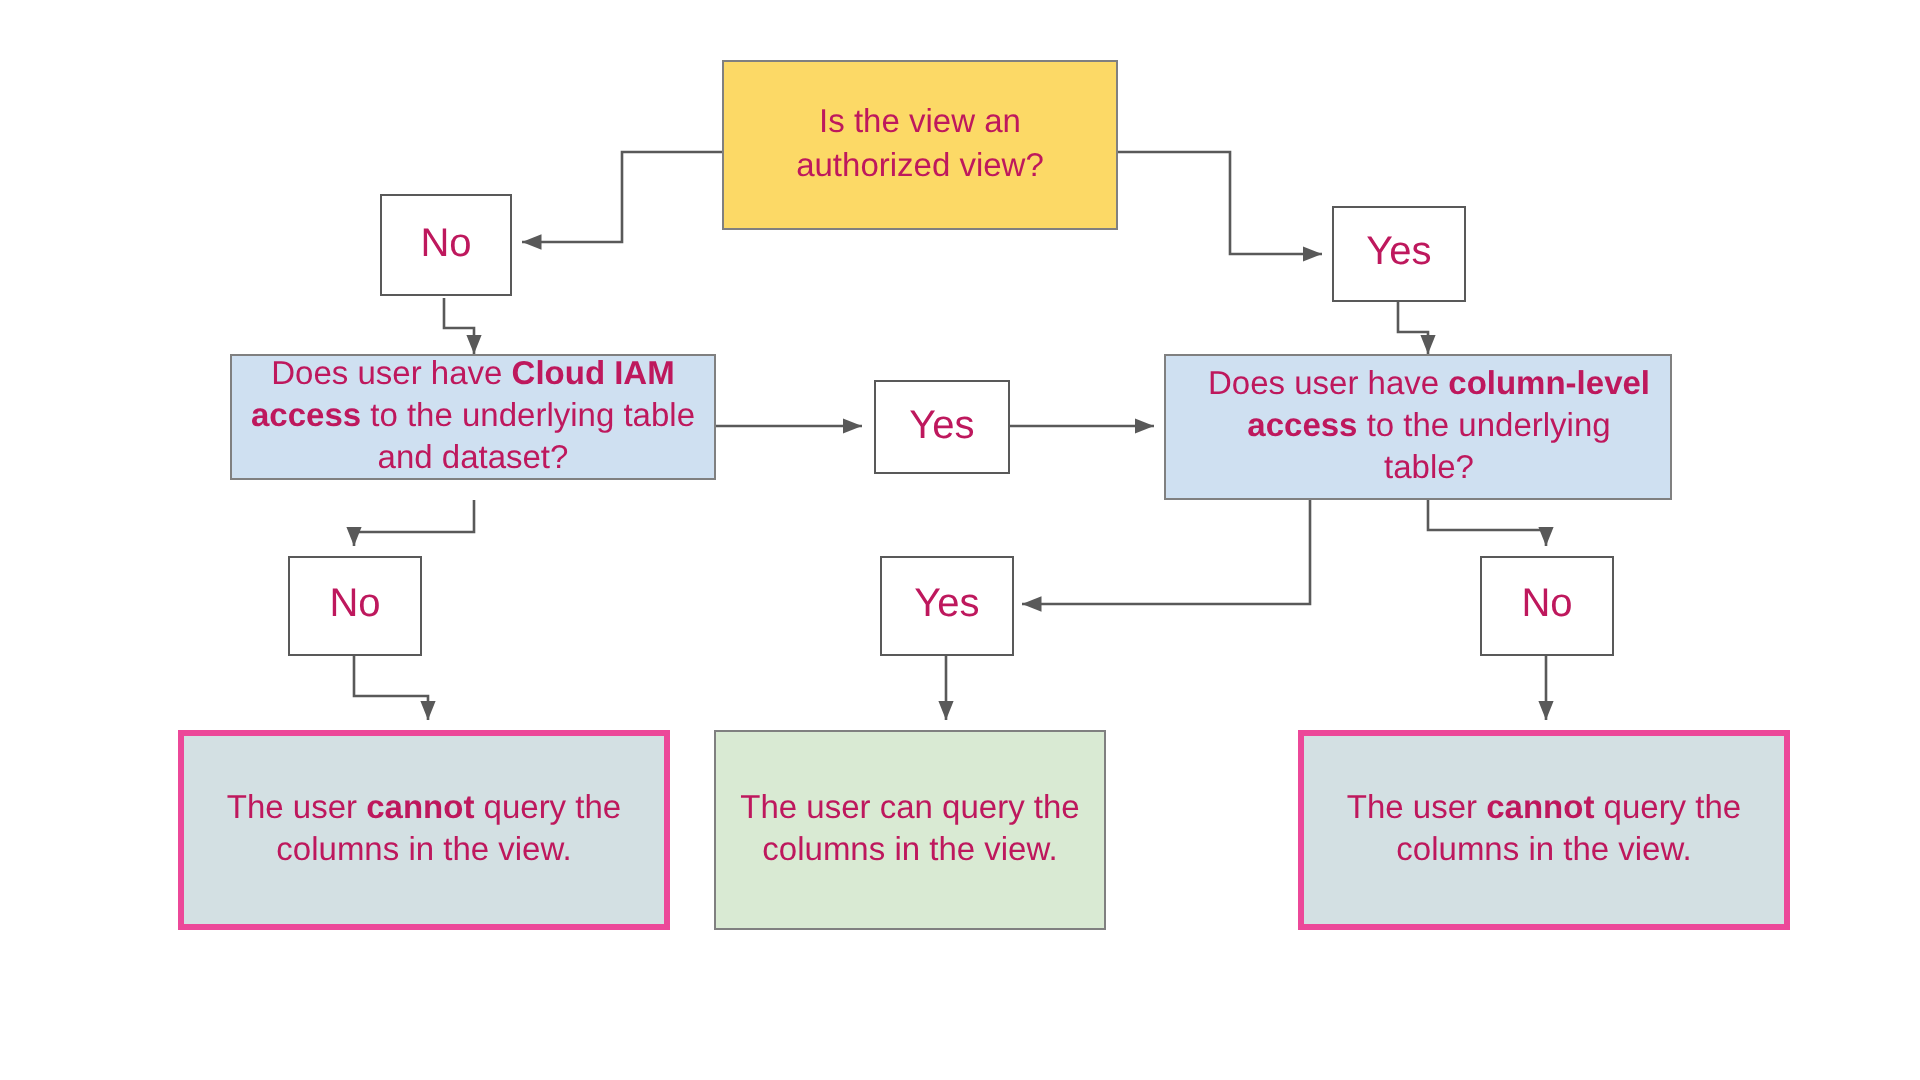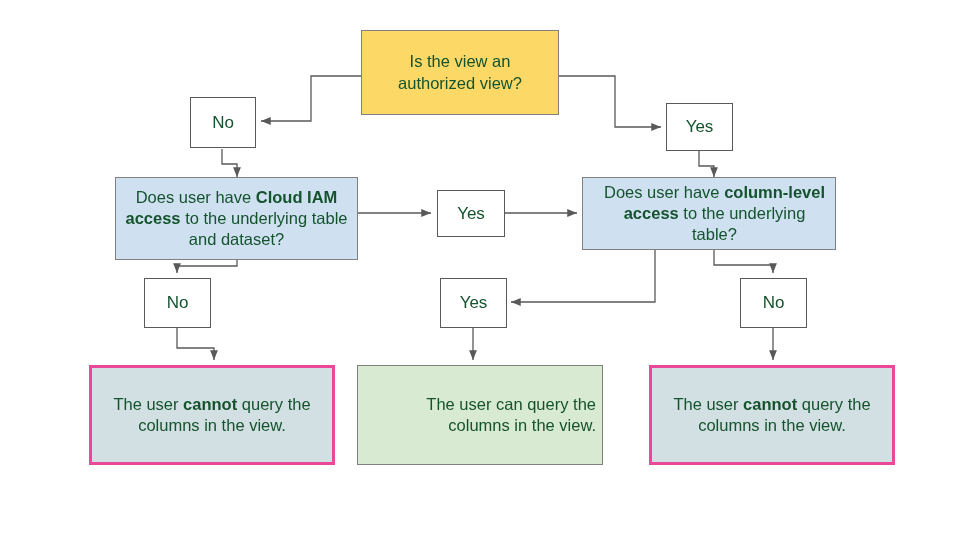--- a/index.html
+++ b/index.html
@@ -15,39 +15,39 @@
     font-family: "Liberation Sans", sans-serif;
     overflow: hidden;
   }
   .node {
     position: absolute;
     box-sizing: border-box;
     display: flex;
     align-items: center;
     justify-content: center;
     text-align: center;
-    color: #14532d;
+    color: #be185d;
     line-height: 1.28;
     z-index: 2;
   }
   .node .txt { width: 100%; padding: 0 6px; }
   .decision-orange {
     background: #fcd966;
     border: 1px solid #808080;
     font-size: 16.5px;
   }
   .decision-blue {
     background: #cfe0f1;
     border: 1px solid #808080;
     font-size: 16.5px;
   }
   .branch {
     background: #ffffff;
     border: 1px solid #595959;
-    font-size: 17px;
+    font-size: 20px;
   }
   .result-gray {
     background: #d3e0e3;
     border: 3px solid #ec4899;
     font-size: 16.5px;
   }
   .result-green {
     background: #d9ead3;
     border: 1px solid #808080;
     font-size: 16.5px;
@@ -108,21 +108,21 @@
   </div>
 
   <div class="node branch" style="left:190px; top:97px; width:66px; height:51px;">
     <span class="txt">No</span>
   </div>
 
   <div class="node branch" style="left:666px; top:103px; width:67px; height:48px;">
     <span class="txt">Yes</span>
   </div>
 
-  <div class="node decision-blue" style="left:115px; top:177px; width:243px; height:83px;">
+  <div class="node decision-blue" style="left:115px; top:177px; width:243px; height:63px;">
     <div class="txt">
       <span>Does user have </span><b>Cloud IAM access</b><span> to the underlying table and dataset?</span>
     </div>
   </div>
 
   <div class="node branch" style="left:437px; top:190px; width:68px; height:47px;">
     <span class="txt">Yes</span>
   </div>
 
   <div class="node decision-blue" style="left:582px; top:177px; width:254px; height:73px;padding-left:11px;">
@@ -142,21 +142,21 @@
   <div class="node branch" style="left:740px; top:278px; width:67px; height:50px;">
     <span class="txt">No</span>
   </div>
 
   <div class="node result-gray" style="left:89px; top:365px; width:246px; height:100px;">
     <div class="txt">
       <span>The user </span><b>cannot</b><span> query the columns in the view.</span>
     </div>
   </div>
 
-  <div class="node result-green" style="left:357px; top:365px; width:246px; height:100px;text-align:right;">
+  <div class="node result-green" style="left:357px; top:365px; width:196px; height:100px;">
     <div class="txt">The user can query the columns in the view.</div>
   </div>
 
   <div class="node result-gray" style="left:649px; top:365px; width:246px; height:100px;">
     <div class="txt">
       <span>The user </span><b>cannot</b><span> query the columns in the view.</span>
     </div>
   </div>
 
 </div>

